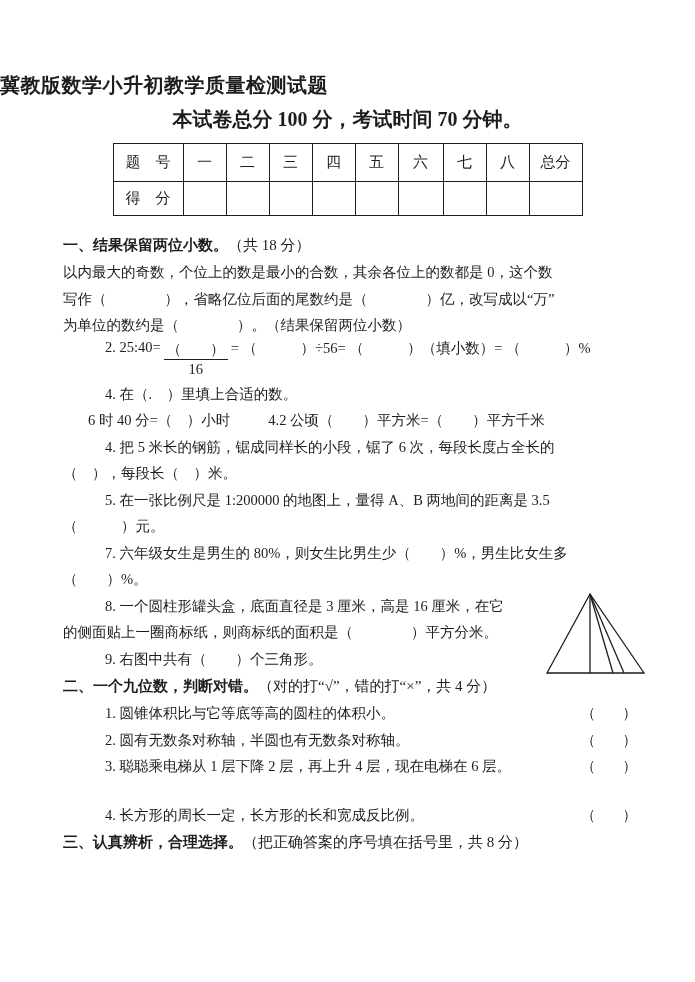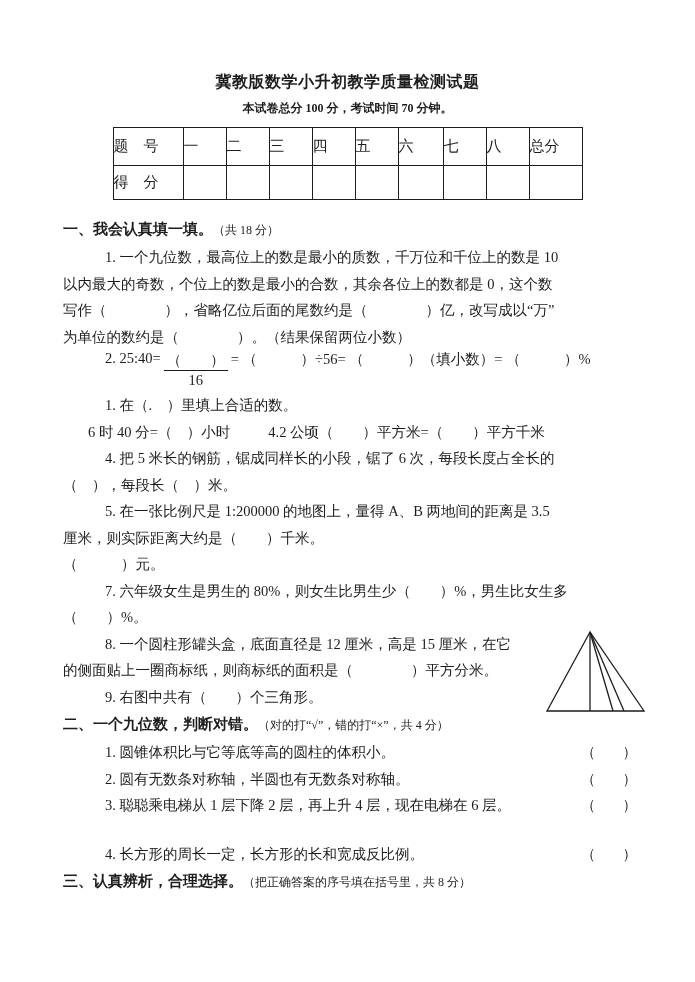--- a/index.html
+++ b/index.html
@@ -2,46 +2,46 @@
 <html><head>
 <meta charset="utf-8">
 <style>
   html,body { margin:0; padding:0; }
   body {
     width:695px; height:982px; background:#ffffff; overflow:hidden;
     font-family:"Liberation Serif","DejaVu Serif",serif;
     font-size:14.5px; color:#1d1d1d;
   }
   .title {
-    text-align:center; margin-top:72px; font-size:16px; font-weight:bold;
+    margin-top:72px; font-size:20px; font-weight:bold;
     letter-spacing:0.5px;
   }
-  .subtitle { text-align:center; margin-top:7px; font-size:12px; font-weight:bold; }
+  .subtitle { text-align:center; margin-top:7px; font-size:20px; font-weight:bold; }
 
   table.score { border-collapse:collapse; margin:10px auto 0; table-layout:fixed; }
   table.score td {
-    border:1.6px solid #1d1d1d; text-align:left; vertical-align:middle;
+    border:1.6px solid #1d1d1d; text-align:center; vertical-align:middle;
     font-size:15px; padding:0; overflow:hidden;
   }
   tr.r1 td { height:37px; }
   tr.r2 td { height:33px; }
   td.six { vertical-align:top; text-align:left; padding:1px 0 0 4px; }
 
   .content { margin:15px 58px 0 63px; }
   .line { line-height:26.5px; white-space:nowrap; }
   .ind { padding-left:42px; }
   .ind2 { padding-left:25px; }
 
   .sec-head {
     font-family:"Liberation Sans","DejaVu Sans",sans-serif;
     font-weight:bold; font-size:15px; line-height:27px; white-space:nowrap;
   }
   .sec-head .rest {
     font-family:"Liberation Serif","DejaVu Serif",serif;
-    font-weight:normal; font-size:12px;
+    font-weight:normal; font-size:15px;
   }
 
   .frac-line { display:flex; align-items:flex-start; height:42px; }
   .frac { display:inline-block; text-align:center; margin:0 3px; }
   .frac .top { display:block; border-bottom:1.4px solid #1d1d1d; padding:0 3px; line-height:20px; }
   .frac .bot { display:block; line-height:19px; }
 
   .q3b { margin-left:38px;text-align:center; }
 
   .q89 { position:relative; }
@@ -95,55 +95,53 @@
     <td></td>
     <td></td>
     <td></td>
   </tr>
 </tbody>
   </table>
 
 <div class="content">
 
   <div class="sec-head">
-    <span>一、我会认真填一填。</span><span class="rest">（共 18 分）</span>
+    <span>一、结果保留两位小数。</span><span class="rest">（共 18 分）</span>
   </div>
 
-  <div class="line ind">1.  一个九位数，最高位上的数是最小的质数，千万位和千位上的数是 10</div>
   <div class="line">以内最大的奇数，个位上的数是最小的合数，其余各位上的数都是 0，这个数</div>
   <div class="line">写作（　　　　），省略亿位后面的尾数约是（　　　　）亿，改写成以“万”</div>
   <div class="line">为单位的数约是（　　　　）。（结果保留两位小数）</div>
 
   <div class="frac-line ind">
     <span>2.  25:40=</span>
     <span class="frac">
       <span class="top">（　　）</span>
       <span class="bot">16</span>
     </span>
     <span> = （　　　）÷56= （　　　）（填小数）= （　　　）%</span>
   </div>
 
-  <div class="line ind">1.  在（.　）里填上合适的数。</div>
+  <div class="line ind">4.  在（.　）里填上合适的数。</div>
   <div class="line ind2">
     <span>6 时 40 分=（　）小时</span><span class="q3b">4.2 公顷（　　）平方米=（　　）平方千米</span>
   </div>
 
   <div class="line ind">4.  把 5 米长的钢筋，锯成同样长的小段，锯了 6 次，每段长度占全长的</div>
   <div class="line">（　），每段长（　）米。</div>
 
   <div class="line ind">5.  在一张比例尺是 1:200000 的地图上，量得 A、B 两地间的距离是 3.5</div>
-  <div class="line">厘米，则实际距离大约是（　　）千米。</div>
 
   <div class="line">（　　　）元。</div>
 
   <div class="line ind">7.  六年级女生是男生的 80%，则女生比男生少（　　）%，男生比女生多</div>
   <div class="line">（　　）%。</div>
 
   <div class="q89">
-    <div class="line ind">8.  一个圆柱形罐头盒，底面直径是 12 厘米，高是 15 厘米，在它</div>
+    <div class="line ind">8.  一个圆柱形罐头盒，底面直径是 3 厘米，高是 16 厘米，在它</div>
     <div class="line">的侧面贴上一圈商标纸，则商标纸的面积是（　　　　）平方分米。</div>
     <div class="line ind">9.  右图中共有（　　）个三角形。</div>
     <svg class="fig" width="102" height="86" viewBox="0 0 102 86">
       <g fill="none" stroke="#1d1d1d" stroke-width="1.3">
         <polygon points="45,3 2,82 99,82"></polygon>
         <line x1="45" y1="3" x2="45" y2="82"></line>
         <line x1="45" y1="3" x2="68" y2="82"></line>
         <line x1="45" y1="3" x2="79" y2="82"></line>
       </g>
     </svg>

